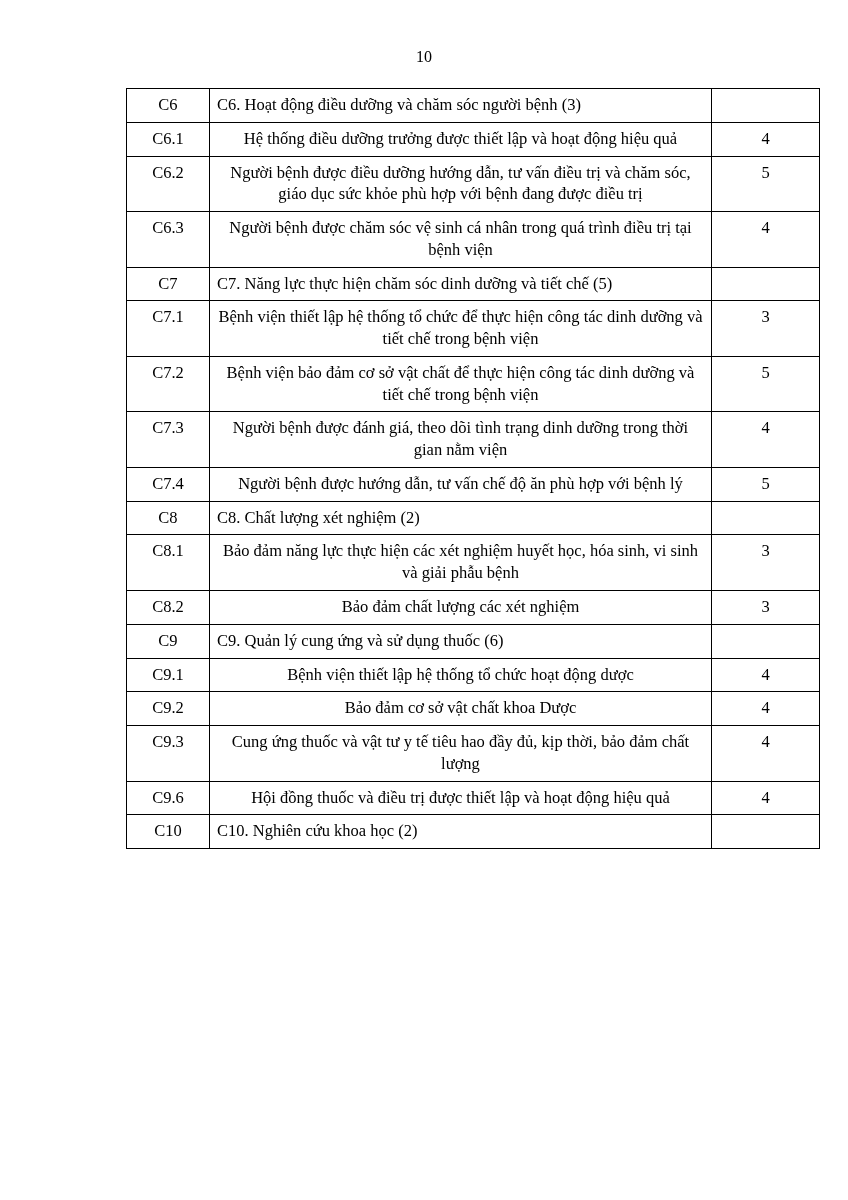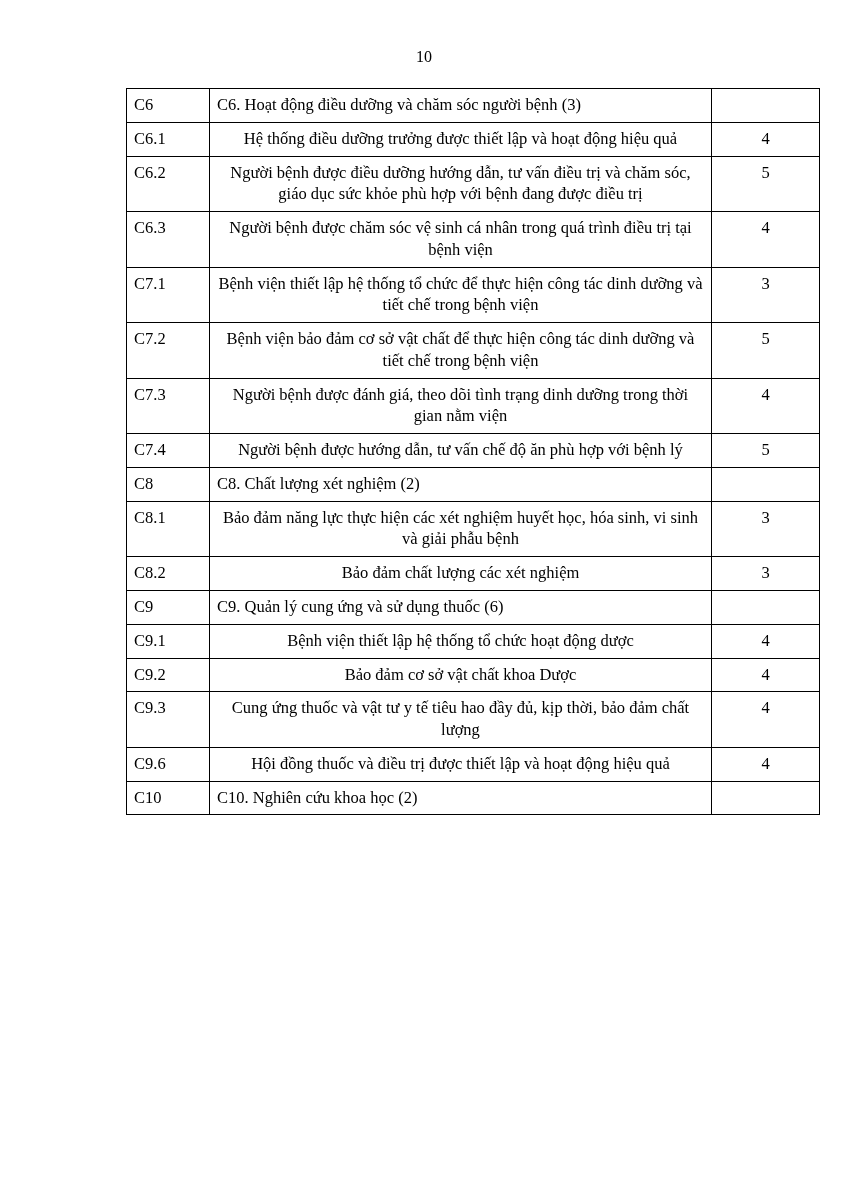--- a/index.html
+++ b/index.html
@@ -42,20 +42,21 @@
   }
   table.criteria td {
     border: 1px solid #000000;
     vertical-align: top;
     font-size: 16.5px;
     line-height: 1.32;
     padding: 5px 7px 6px 7px;
   }
   td.code {
     width: 68px;
+    text-align: center;
     white-space: nowrap;
   }
   td.desc {
     width: 487px;
     text-align: center;
   }
   td.score {
     width: 93px;
     text-align: center;
   }
@@ -86,20 +87,25 @@
           </tr>
           <tr>
             <td class="code">C6.2</td>
             <td class="desc">Người bệnh được điều dưỡng hướng dẫn, tư vấn điều trị và chăm sóc, giáo dục sức khỏe phù hợp với bệnh đang được điều trị</td>
             <td class="score">5</td>
           </tr>
           <tr>
             <td class="code">C6.3</td>
             <td class="desc">Người bệnh được chăm sóc vệ sinh cá nhân trong quá trình điều trị tại bệnh viện</td>
             <td class="score">4</td>
+          </tr>
+          <tr class="group-row">
+            <td class="code">C7</td>
+            <td class="desc">C7. Năng lực thực hiện chăm sóc dinh dưỡng và tiết chế (5)</td>
+            <td class="score"></td>
           </tr>
           <tr>
             <td class="code">C7.1</td>
             <td class="desc">Bệnh viện thiết lập hệ thống tổ chức để thực hiện công tác dinh dưỡng và tiết chế trong bệnh viện</td>
             <td class="score">3</td>
           </tr>
           <tr>
             <td class="code">C7.2</td>
             <td class="desc">Bệnh viện bảo đảm cơ sở vật chất để thực hiện công tác dinh dưỡng và tiết chế trong bệnh viện</td>
             <td class="score">5</td>

